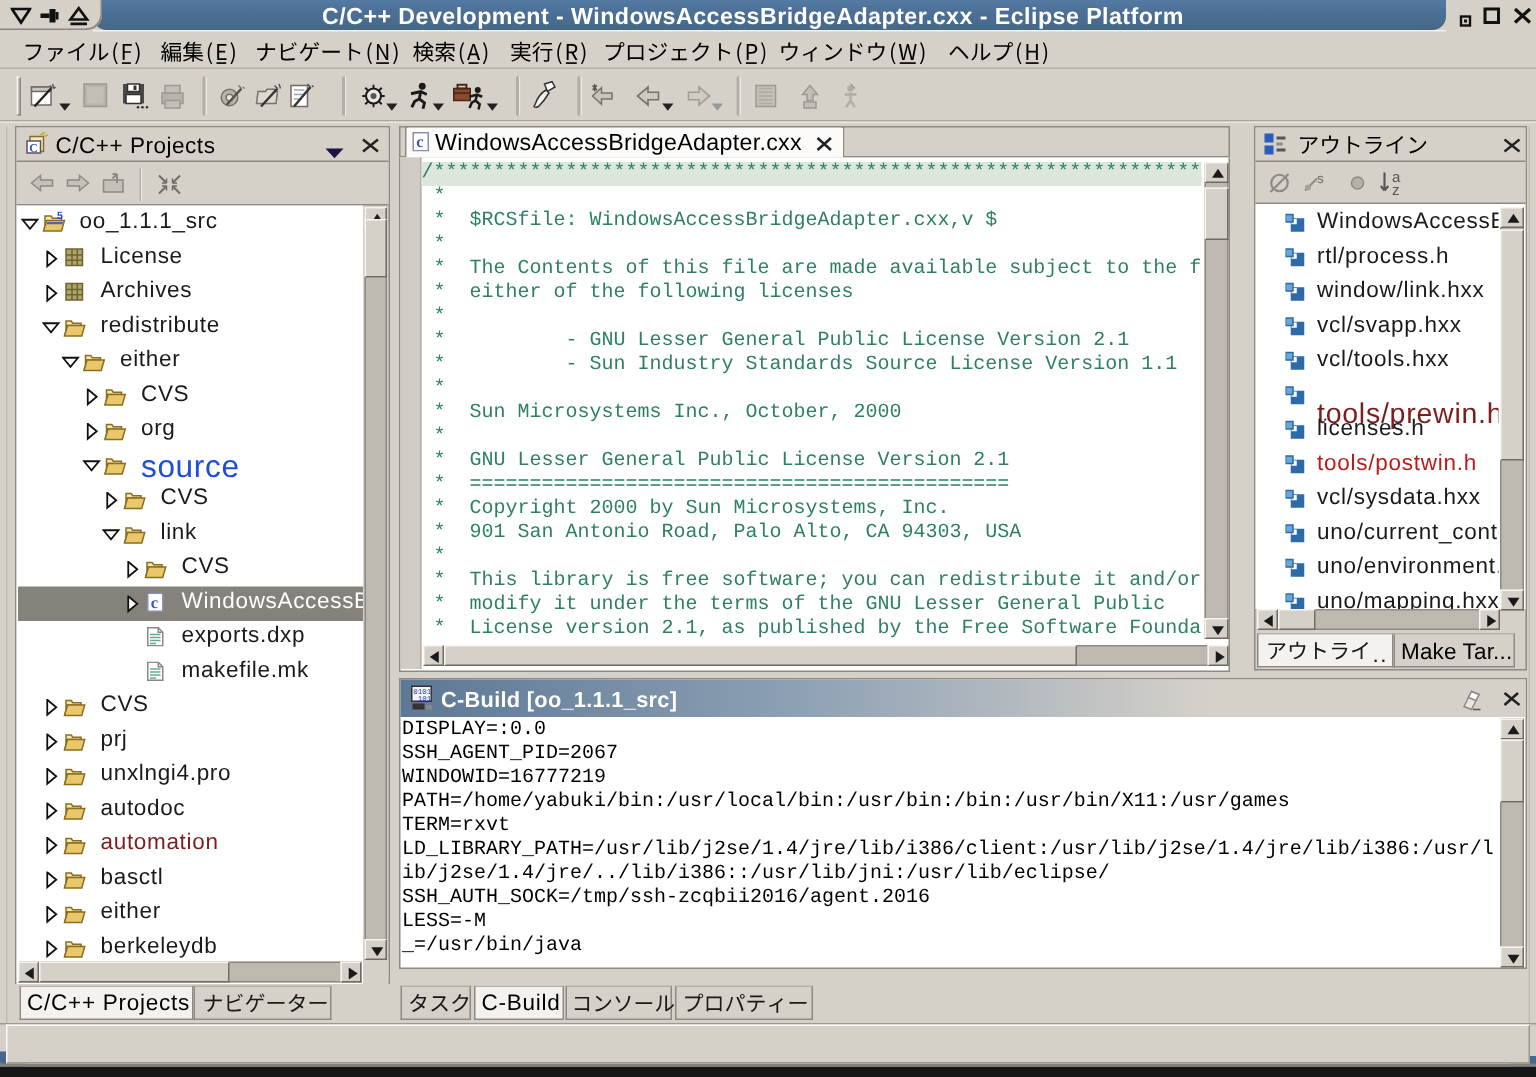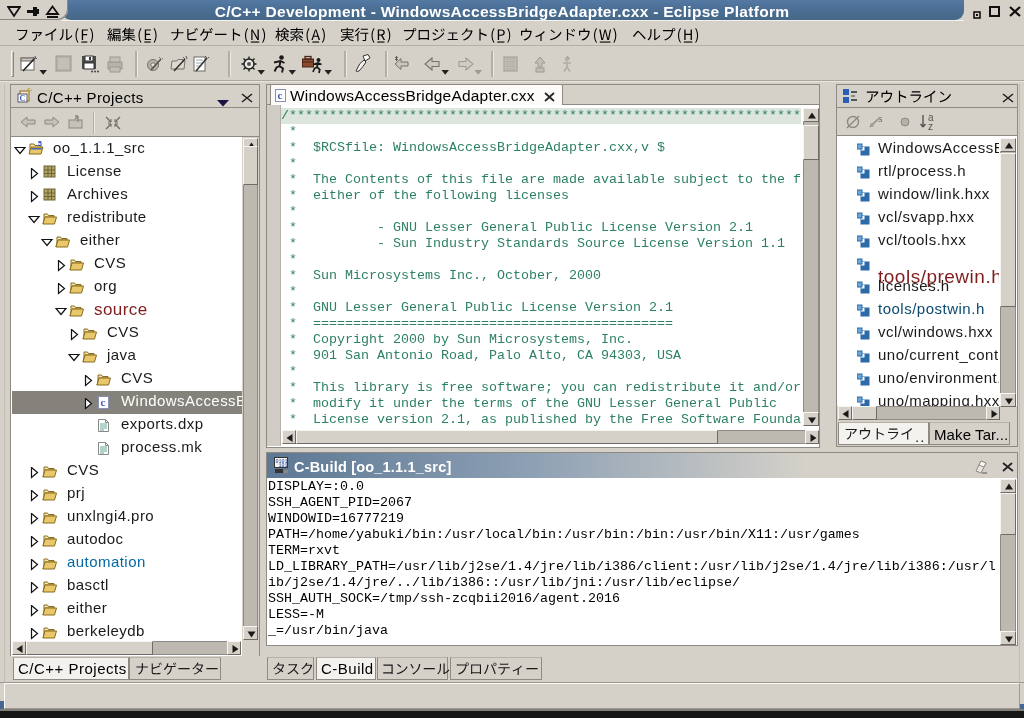--- a/index.html
+++ b/index.html
@@ -299,37 +299,37 @@
         <path d="M3,6 L14.5,6 L12.5,13 L1,13 Z" fill="#e8c86a" stroke="#8a6d1e" stroke-width="1"></path>
       </svg></div>
     <div style="position:absolute;left:82px;top:139px;font-family:'Liberation Sans',sans-serif;font-size:15px;letter-spacing:0.45px;color:#1a1a1a;white-space:nowrap;">org</div>
     <div style="position:absolute;left:42.8px;top:166px;width:13px;height:12px;"><svg width="13" height="12">
         <polygon points="1,2.5 11,2.5 6,8.5" fill="#fff" stroke="#111" stroke-width="1.2"></polygon>
       </svg></div>
     <div style="position:absolute;left:56.8px;top:165px;width:16px;height:14px;"><svg width="16" height="14">
         <path d="M1,13 L3,6 L12,6 L12,4.5 L6.5,4.5 L5.5,3 L2,3 L2,11 Z" fill="#f4e7b0" stroke="#8a6d1e" stroke-width="1"></path>
         <path d="M3,6 L14.5,6 L12.5,13 L1,13 Z" fill="#e8c86a" stroke="#8a6d1e" stroke-width="1"></path>
       </svg></div>
-    <div style="position:absolute;left:82px;top:162px;font-family:'Liberation Sans',sans-serif;font-size:17px;letter-spacing:0.45px;color:#7f1d1d;white-space:nowrap;">source</div>
+    <div style="position:absolute;left:82px;top:162px;font-family:'Liberation Sans',sans-serif;font-size:21px;letter-spacing:0.45px;color:#1d4ed8;white-space:nowrap;">source</div>
     <div style="position:absolute;left:56.400000000000006px;top:189px;width:13px;height:12px;"><svg width="13" height="12">
         <polygon points="3.5,0.5 9.5,5.5 3.5,10.5" fill="#fff" stroke="#111" stroke-width="1.2"></polygon>
       </svg></div>
     <div style="position:absolute;left:70.4px;top:188px;width:16px;height:14px;"><svg width="16" height="14">
         <path d="M1,13 L3,6 L12,6 L12,4.5 L6.5,4.5 L5.5,3 L2,3 L2,11 Z" fill="#f4e7b0" stroke="#8a6d1e" stroke-width="1"></path>
         <path d="M3,6 L14.5,6 L12.5,13 L1,13 Z" fill="#e8c86a" stroke="#8a6d1e" stroke-width="1"></path>
       </svg></div>
     <div style="position:absolute;left:95px;top:185px;font-family:'Liberation Sans',sans-serif;font-size:15px;letter-spacing:0.45px;color:#1a1a1a;white-space:nowrap;">CVS</div>
     <div style="position:absolute;left:56.400000000000006px;top:212px;width:13px;height:12px;"><svg width="13" height="12">
         <polygon points="1,2.5 11,2.5 6,8.5" fill="#fff" stroke="#111" stroke-width="1.2"></polygon>
       </svg></div>
     <div style="position:absolute;left:70.4px;top:211px;width:16px;height:14px;"><svg width="16" height="14">
         <path d="M1,13 L3,6 L12,6 L12,4.5 L6.5,4.5 L5.5,3 L2,3 L2,11 Z" fill="#f4e7b0" stroke="#8a6d1e" stroke-width="1"></path>
         <path d="M3,6 L14.5,6 L12.5,13 L1,13 Z" fill="#e8c86a" stroke="#8a6d1e" stroke-width="1"></path>
       </svg></div>
-    <div style="position:absolute;left:95px;top:208px;font-family:'Liberation Sans',sans-serif;font-size:15px;letter-spacing:0.45px;color:#1a1a1a;white-space:nowrap;">java</div>
+    <div style="position:absolute;left:95px;top:208px;font-family:'Liberation Sans',sans-serif;font-size:15px;letter-spacing:0.45px;color:#1a1a1a;white-space:nowrap;">link</div>
     <div style="position:absolute;left:70.0px;top:235px;width:13px;height:12px;"><svg width="13" height="12">
         <polygon points="3.5,0.5 9.5,5.5 3.5,10.5" fill="#fff" stroke="#111" stroke-width="1.2"></polygon>
       </svg></div>
     <div style="position:absolute;left:84.0px;top:234px;width:16px;height:14px;"><svg width="16" height="14">
         <path d="M1,13 L3,6 L12,6 L12,4.5 L6.5,4.5 L5.5,3 L2,3 L2,11 Z" fill="#f4e7b0" stroke="#8a6d1e" stroke-width="1"></path>
         <path d="M3,6 L14.5,6 L12.5,13 L1,13 Z" fill="#e8c86a" stroke="#8a6d1e" stroke-width="1"></path>
       </svg></div>
     <div style="position:absolute;left:109px;top:231px;font-family:'Liberation Sans',sans-serif;font-size:15px;letter-spacing:0.45px;color:#1a1a1a;white-space:nowrap;">CVS</div>
     <div style="position:absolute;left:0px;top:253px;width:230px;height:23px;background:#85827b;"></div>
     <div style="position:absolute;left:70.0px;top:258px;width:13px;height:12px;"><svg width="13" height="12">
@@ -350,21 +350,21 @@
       </svg></div>
     <div style="position:absolute;left:109px;top:277px;font-family:'Liberation Sans',sans-serif;font-size:15px;letter-spacing:0.45px;color:#1a1a1a;white-space:nowrap;">exports.dxp</div>
     <div style="position:absolute;left:85.0px;top:303px;width:13px;height:13px;"><svg width="13" height="13">
         <path d="M1.5,0.5 L8.5,0.5 L11.5,3.5 L11.5,12.5 L1.5,12.5 Z" fill="#ffffff" stroke="#888884" stroke-width="1"></path>
         <path d="M8.5,0.5 L8.5,3.5 L11.5,3.5" fill="none" stroke="#888884" stroke-width="1"></path>
         <line x1="3" y1="5" x2="10" y2="5" stroke="#66a898"></line>
         <line x1="3" y1="7" x2="10" y2="7" stroke="#66a898"></line>
         <line x1="3" y1="9" x2="10" y2="9" stroke="#66a898"></line>
         <line x1="3" y1="11" x2="7" y2="11" stroke="#66a898"></line>
       </svg></div>
-    <div style="position:absolute;left:109px;top:300px;font-family:'Liberation Sans',sans-serif;font-size:15px;letter-spacing:0.45px;color:#1a1a1a;white-space:nowrap;">process.mk</div>
+    <div style="position:absolute;left:109px;top:300px;font-family:'Liberation Sans',sans-serif;font-size:15px;letter-spacing:0.45px;color:#1a1a1a;white-space:nowrap;">makefile.mk</div>
     <div style="position:absolute;left:15.600000000000001px;top:327px;width:13px;height:12px;"><svg width="13" height="12">
         <polygon points="3.5,0.5 9.5,5.5 3.5,10.5" fill="#fff" stroke="#111" stroke-width="1.2"></polygon>
       </svg></div>
     <div style="position:absolute;left:29.6px;top:326px;width:16px;height:14px;"><svg width="16" height="14">
         <path d="M1,13 L3,6 L12,6 L12,4.5 L6.5,4.5 L5.5,3 L2,3 L2,11 Z" fill="#f4e7b0" stroke="#8a6d1e" stroke-width="1"></path>
         <path d="M3,6 L14.5,6 L12.5,13 L1,13 Z" fill="#e8c86a" stroke="#8a6d1e" stroke-width="1"></path>
       </svg></div>
     <div style="position:absolute;left:55px;top:323px;font-family:'Liberation Sans',sans-serif;font-size:15px;letter-spacing:0.45px;color:#1a1a1a;white-space:nowrap;">CVS</div>
     <div style="position:absolute;left:15.600000000000001px;top:350px;width:13px;height:12px;"><svg width="13" height="12">
         <polygon points="3.5,0.5 9.5,5.5 3.5,10.5" fill="#fff" stroke="#111" stroke-width="1.2"></polygon>
@@ -390,21 +390,21 @@
         <path d="M3,6 L14.5,6 L12.5,13 L1,13 Z" fill="#e8c86a" stroke="#8a6d1e" stroke-width="1"></path>
       </svg></div>
     <div style="position:absolute;left:55px;top:392px;font-family:'Liberation Sans',sans-serif;font-size:15px;letter-spacing:0.45px;color:#1a1a1a;white-space:nowrap;">autodoc</div>
     <div style="position:absolute;left:15.600000000000001px;top:419px;width:13px;height:12px;"><svg width="13" height="12">
         <polygon points="3.5,0.5 9.5,5.5 3.5,10.5" fill="#fff" stroke="#111" stroke-width="1.2"></polygon>
       </svg></div>
     <div style="position:absolute;left:29.6px;top:418px;width:16px;height:14px;"><svg width="16" height="14">
         <path d="M1,13 L3,6 L12,6 L12,4.5 L6.5,4.5 L5.5,3 L2,3 L2,11 Z" fill="#f4e7b0" stroke="#8a6d1e" stroke-width="1"></path>
         <path d="M3,6 L14.5,6 L12.5,13 L1,13 Z" fill="#e8c86a" stroke="#8a6d1e" stroke-width="1"></path>
       </svg></div>
-    <div style="position:absolute;left:55px;top:415px;font-family:'Liberation Sans',sans-serif;font-size:15px;letter-spacing:0.45px;color:#0369a1;white-space:nowrap;">automation</div>
+    <div style="position:absolute;left:55px;top:415px;font-family:'Liberation Sans',sans-serif;font-size:15px;letter-spacing:0.45px;color:#7f1d1d;white-space:nowrap;">automation</div>
     <div style="position:absolute;left:15.600000000000001px;top:442px;width:13px;height:12px;"><svg width="13" height="12">
         <polygon points="3.5,0.5 9.5,5.5 3.5,10.5" fill="#fff" stroke="#111" stroke-width="1.2"></polygon>
       </svg></div>
     <div style="position:absolute;left:29.6px;top:441px;width:16px;height:14px;"><svg width="16" height="14">
         <path d="M1,13 L3,6 L12,6 L12,4.5 L6.5,4.5 L5.5,3 L2,3 L2,11 Z" fill="#f4e7b0" stroke="#8a6d1e" stroke-width="1"></path>
         <path d="M3,6 L14.5,6 L12.5,13 L1,13 Z" fill="#e8c86a" stroke="#8a6d1e" stroke-width="1"></path>
       </svg></div>
     <div style="position:absolute;left:55px;top:438px;font-family:'Liberation Sans',sans-serif;font-size:15px;letter-spacing:0.45px;color:#1a1a1a;white-space:nowrap;">basctl</div>
     <div style="position:absolute;left:15.600000000000001px;top:465px;width:13px;height:12px;"><svg width="13" height="12">
         <polygon points="3.5,0.5 9.5,5.5 3.5,10.5" fill="#fff" stroke="#111" stroke-width="1.2"></polygon>
@@ -577,27 +577,27 @@
         <rect x="3.5" y="3.5" width="9" height="9" fill="#2d6aa8"></rect>
         <rect x="4" y="4" width="3.5" height="3.5" fill="#ffffff"></rect>
         <rect x="0" y="1" width="5" height="5" fill="#6aa6d8" stroke="#2d6aa8" stroke-width="1"></rect>
       </svg></div>
     <div style="position:absolute;left:41px;top:139px;font-family:'Liberation Sans',sans-serif;font-size:15px;letter-spacing:0.5px;color:#1a1a1a;white-space:nowrap;">licenses.h</div>
     <div style="position:absolute;left:20px;top:165px;width:13px;height:13px;"><svg width="13" height="13">
         <rect x="3.5" y="3.5" width="9" height="9" fill="#2d6aa8"></rect>
         <rect x="4" y="4" width="3.5" height="3.5" fill="#ffffff"></rect>
         <rect x="0" y="1" width="5" height="5" fill="#6aa6d8" stroke="#2d6aa8" stroke-width="1"></rect>
       </svg></div>
-    <div style="position:absolute;left:41px;top:162px;font-family:'Liberation Sans',sans-serif;font-size:15px;letter-spacing:0.5px;color:#0c4a6e;white-space:nowrap;">tools/postwin.h</div>
+    <div style="position:absolute;left:41px;top:162px;font-family:'Liberation Sans',sans-serif;font-size:15px;letter-spacing:0.5px;color:#b91c1c;white-space:nowrap;">tools/postwin.h</div>
     <div style="position:absolute;left:20px;top:188px;width:13px;height:13px;"><svg width="13" height="13">
         <rect x="3.5" y="3.5" width="9" height="9" fill="#2d6aa8"></rect>
         <rect x="4" y="4" width="3.5" height="3.5" fill="#ffffff"></rect>
         <rect x="0" y="1" width="5" height="5" fill="#6aa6d8" stroke="#2d6aa8" stroke-width="1"></rect>
       </svg></div>
-    <div style="position:absolute;left:41px;top:185px;font-family:'Liberation Sans',sans-serif;font-size:15px;letter-spacing:0.5px;color:#1a1a1a;white-space:nowrap;">vcl/windows.hxx</div>
+    <div style="position:absolute;left:41px;top:185px;font-family:'Liberation Sans',sans-serif;font-size:15px;letter-spacing:0.5px;color:#1a1a1a;white-space:nowrap;">vcl/sysdata.hxx</div>
     <div style="position:absolute;left:20px;top:211px;width:13px;height:13px;"><svg width="13" height="13">
         <rect x="3.5" y="3.5" width="9" height="9" fill="#2d6aa8"></rect>
         <rect x="4" y="4" width="3.5" height="3.5" fill="#ffffff"></rect>
         <rect x="0" y="1" width="5" height="5" fill="#6aa6d8" stroke="#2d6aa8" stroke-width="1"></rect>
       </svg></div>
     <div style="position:absolute;left:41px;top:208px;font-family:'Liberation Sans',sans-serif;font-size:15px;letter-spacing:0.5px;color:#1a1a1a;white-space:nowrap;">uno/current_context.h</div>
     <div style="position:absolute;left:20px;top:234px;width:13px;height:13px;"><svg width="13" height="13">
         <rect x="3.5" y="3.5" width="9" height="9" fill="#2d6aa8"></rect>
         <rect x="4" y="4" width="3.5" height="3.5" fill="#ffffff"></rect>
         <rect x="0" y="1" width="5" height="5" fill="#6aa6d8" stroke="#2d6aa8" stroke-width="1"></rect>

